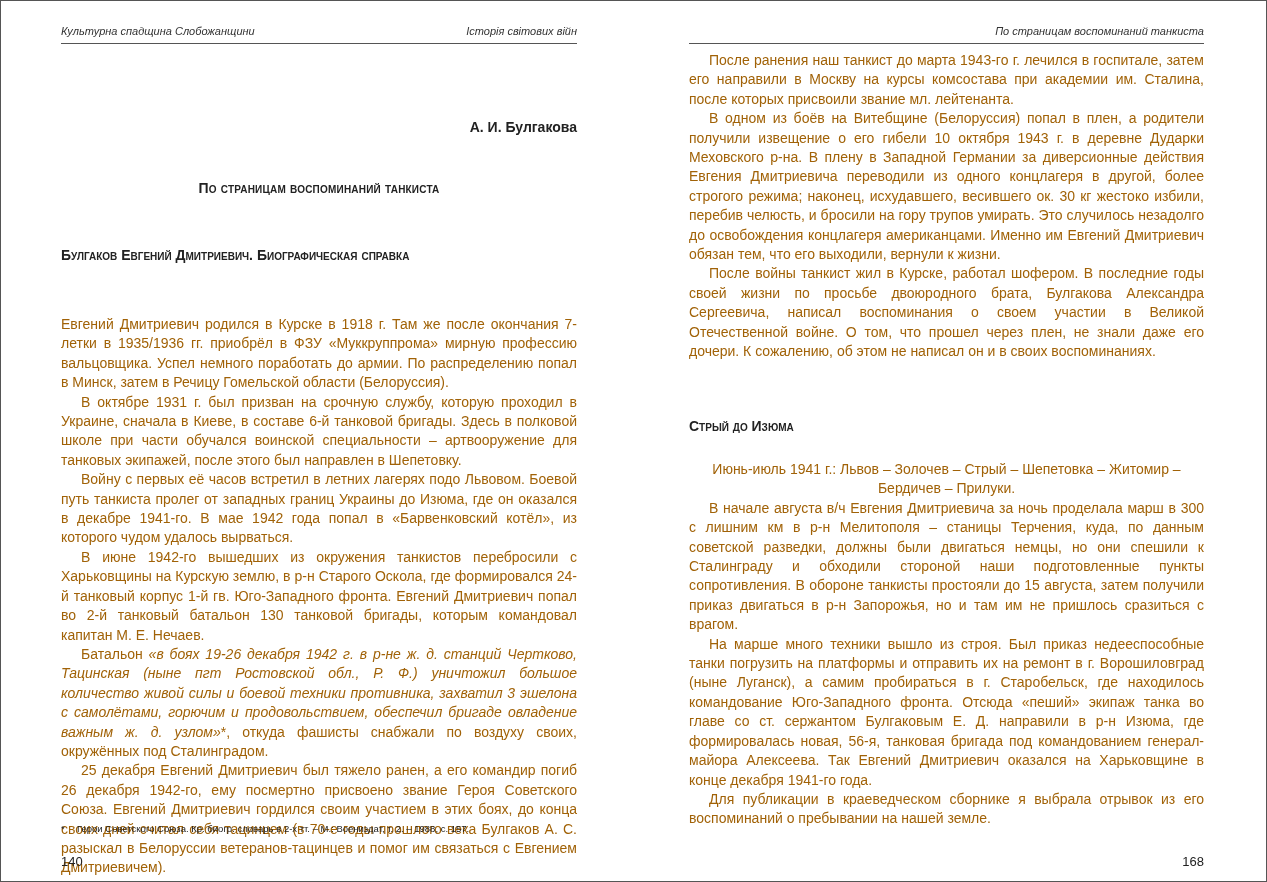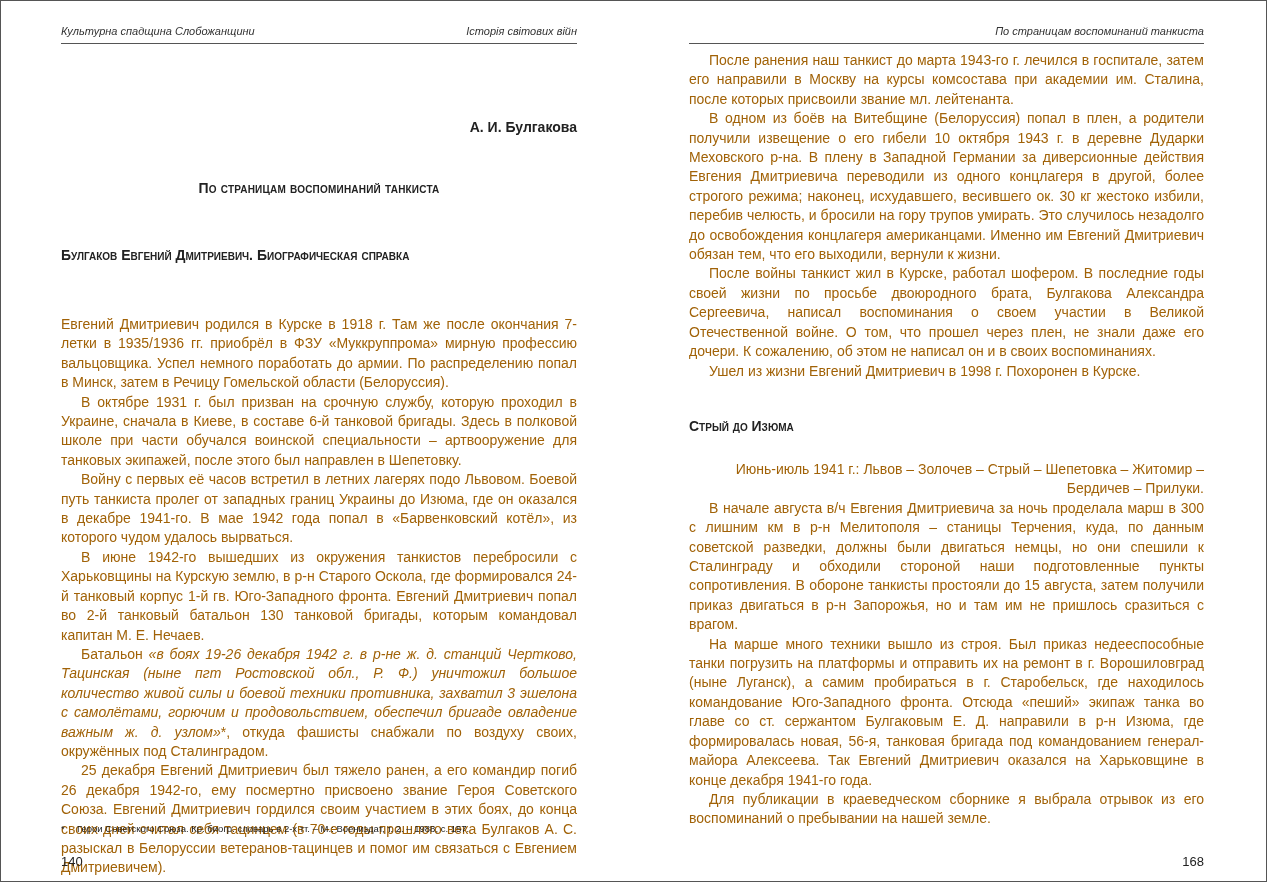--- a/index.html
+++ b/index.html
@@ -81,27 +81,26 @@
 
   <div class="page right">
     <div class="running-head" style="justify-content:flex-end;">
       <span>По страницам воспоминаний танкиста</span>
     </div>
 
     <div class="body-text" style="top:50px;">
       <p>После ранения наш танкист до марта 1943-го г. лечился в госпитале, затем его направили в Москву на курсы комсостава при академии им. Сталина, после которых присвоили звание мл. лейтенанта.</p>
       <p>В одном из боёв на Витебщине (Белоруссия) попал в плен, а родители получили извещение о его гибели 10 октября 1943 г. в деревне Дударки Меховского р-на. В плену в Западной Германии за диверсионные действия Евгения Дмитриевича переводили из одного концлагеря в другой, более строгого режима; наконец, исхудавшего, весившего ок. 30 кг жестоко избили, перебив челюсть, и бросили на гору трупов умирать. Это случилось незадолго до освобождения концлагеря американцами. Именно им Евгений Дмитриевич обязан тем, что его выходили, вернули к жизни.</p>
       <p>После войны танкист жил в Курске, работал шофером. В последние годы своей жизни по просьбе двоюродного брата, Булгакова Александра Сергеевича, написал воспоминания о своем участии в Великой Отечественной войне. О том, что прошел через плен, не знали даже его дочери. К сожалению, об этом не написал он и в своих воспоминаниях.</p>
-      <p>Ушел из жизни Евгений Дмитриевич в 1998 г. Похоронен в Курске.</p>
     </div>
 
     <div class="subhead" style="top:417px;">Стрый до Изюма</div>
 
     <div class="body-text" style="top:459px;">
-      <p class="noindent" style="text-align:right;">Июнь-июль 1941 г.: Львов – Золочев – Стрый – Шепетовка – Житомир – Бердичев – Прилуки.</p>
+      <p class="noindent" style="text-align:center;">Июнь-июль 1941 г.: Львов – Золочев – Стрый – Шепетовка – Житомир – Бердичев – Прилуки.</p>
       <p>В начале августа в/ч Евгения Дмитриевича за ночь проделала марш в 300 с лишним км в р-н Мелитополя – станицы Терчения, куда, по данным советской разведки, должны были двигаться немцы, но они спешили к Сталинграду и обходили стороной наши подготовленные пункты сопротивления. В обороне танкисты простояли до 15 августа, затем получили приказ двигаться в р-н Запорожья, но и там им не пришлось сразиться с врагом.</p>
       <p>На марше много техники вышло из строя. Был приказ недееспособные танки погрузить на платформы и отправить их на ремонт в г. Ворошиловград (ныне Луганск), а самим пробираться в г. Старобельск, где находилось командование Юго-Западного фронта. Отсюда «пеший» экипаж танка во главе со ст. сержантом Булгаковым Е. Д. направили в р-н Изюма, где формировалась новая, 56-я, танковая бригада под командованием генерал-майора Алексеева. Так Евгений Дмитриевич оказался на Харьковщине в конце декабря 1941-го года.</p>
       <p>Для публикации в краеведческом сборнике я выбрала отрывок из его воспоминаний о пребывании на нашей земле.</p>
     </div>
 
     <div class="folio">168</div>
   </div>
 
 </div>
 

